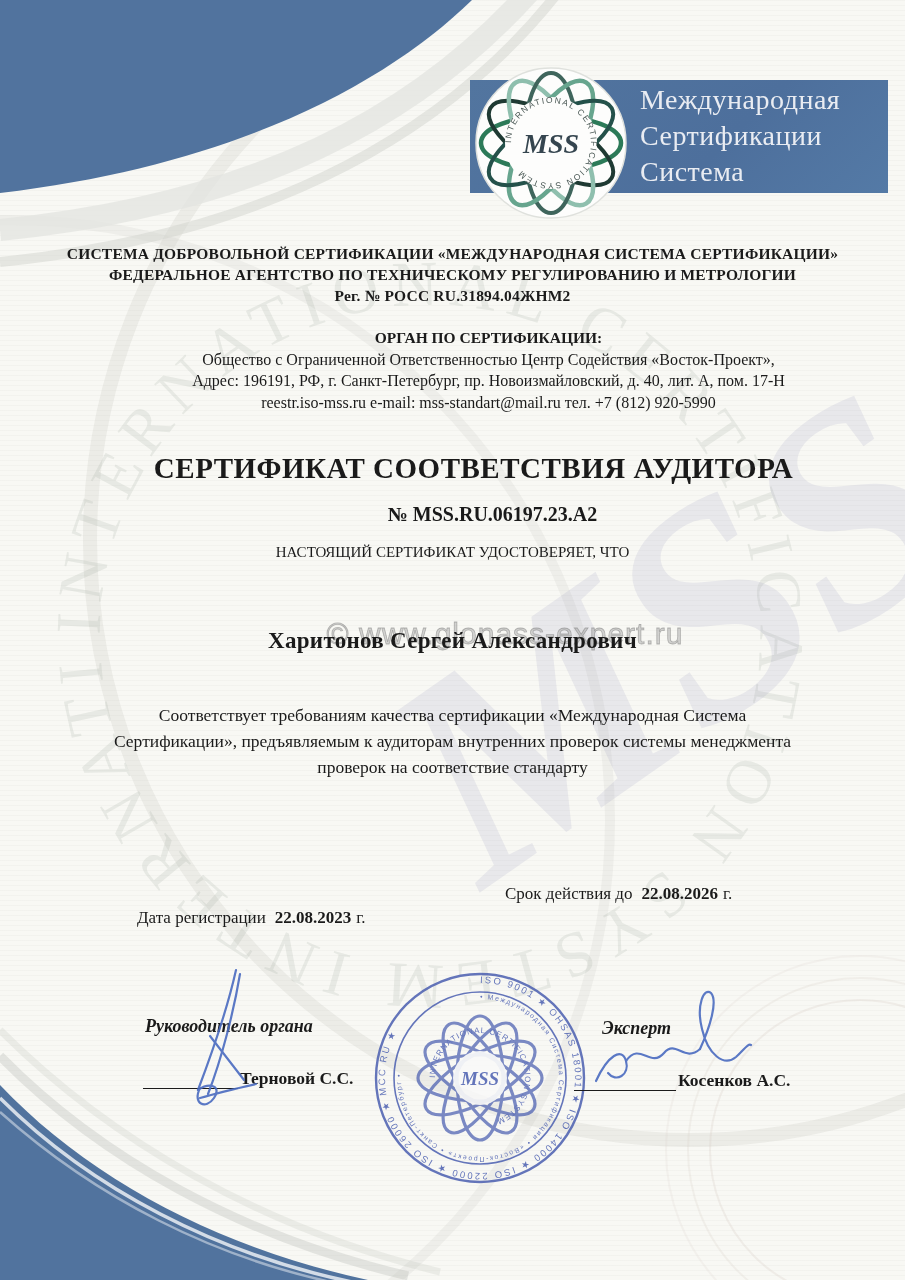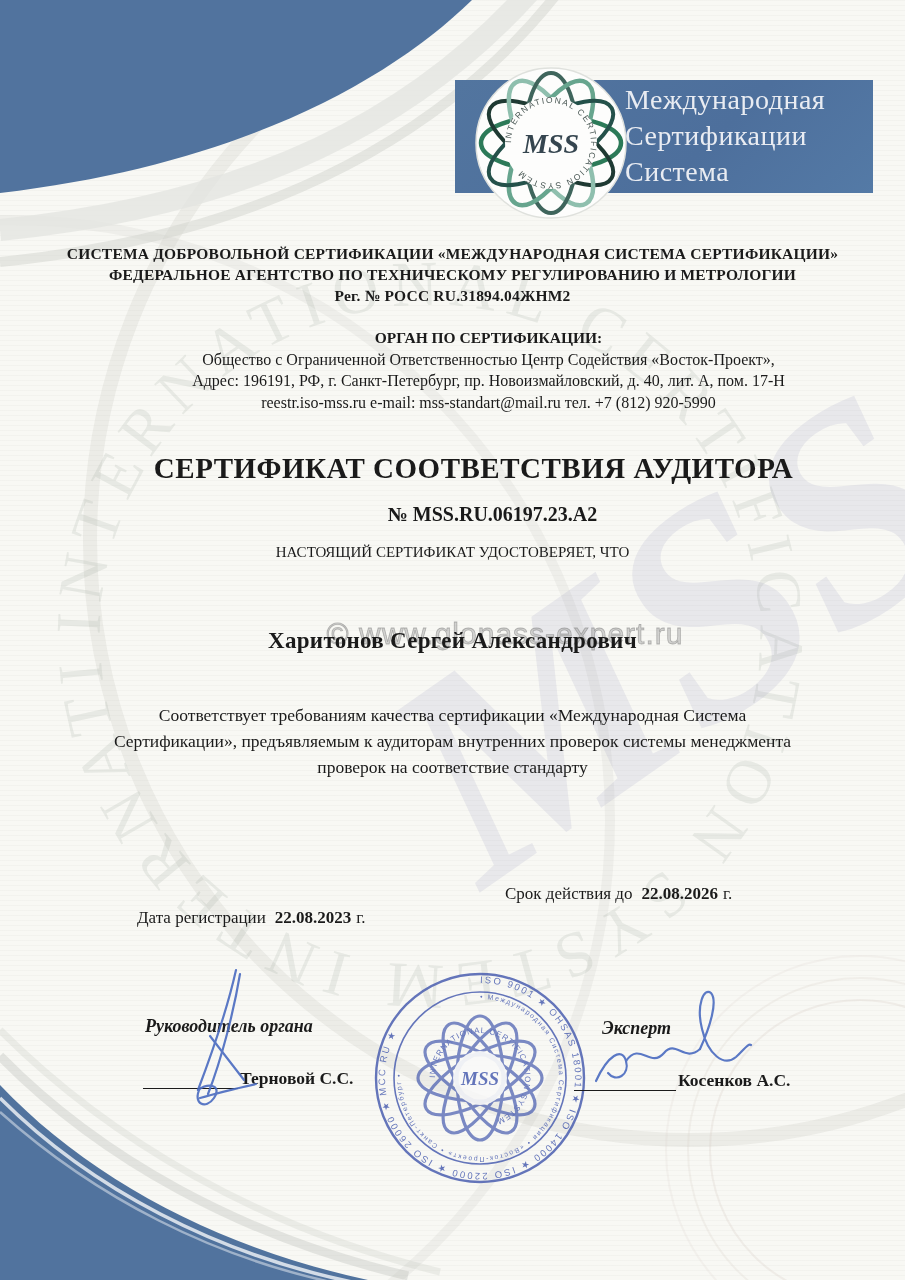--- a/index.html
+++ b/index.html
@@ -6,21 +6,21 @@
   .page{
     position:relative;width:905px;height:1280px;overflow:hidden;
     background:
       repeating-linear-gradient(180deg, rgba(120,120,108,.045) 0 1px, rgba(0,0,0,0) 1px 5px),
       linear-gradient(#f8f8f4,#f8f8f4);
     font-family:"Liberation Serif", serif;color:#1a1a1a;
   }
   .layer{position:absolute;left:0;top:0;width:905px;height:1280px;pointer-events:none;}
   
   .banner{
-    position:absolute;left:455px;top:80px;width:418px;height:113px;
+    position:absolute;left:470px;top:80px;width:418px;height:113px;
     background:linear-gradient(135deg,#52759f,#4d6f9c 60%,#547aa6);
     z-index:2;
   }
   .banner-text{
     position:absolute;left:170px;top:2px;width:240px;
     font-size:28px;line-height:36px;color:#e9ecf2;letter-spacing:.5px;
   }
   .logo-svg{position:absolute;left:471px;top:63px;width:160px;height:160px;z-index:3;}
   
   .cblock{position:absolute;left:0;width:905px;text-align:center;z-index:3;}

